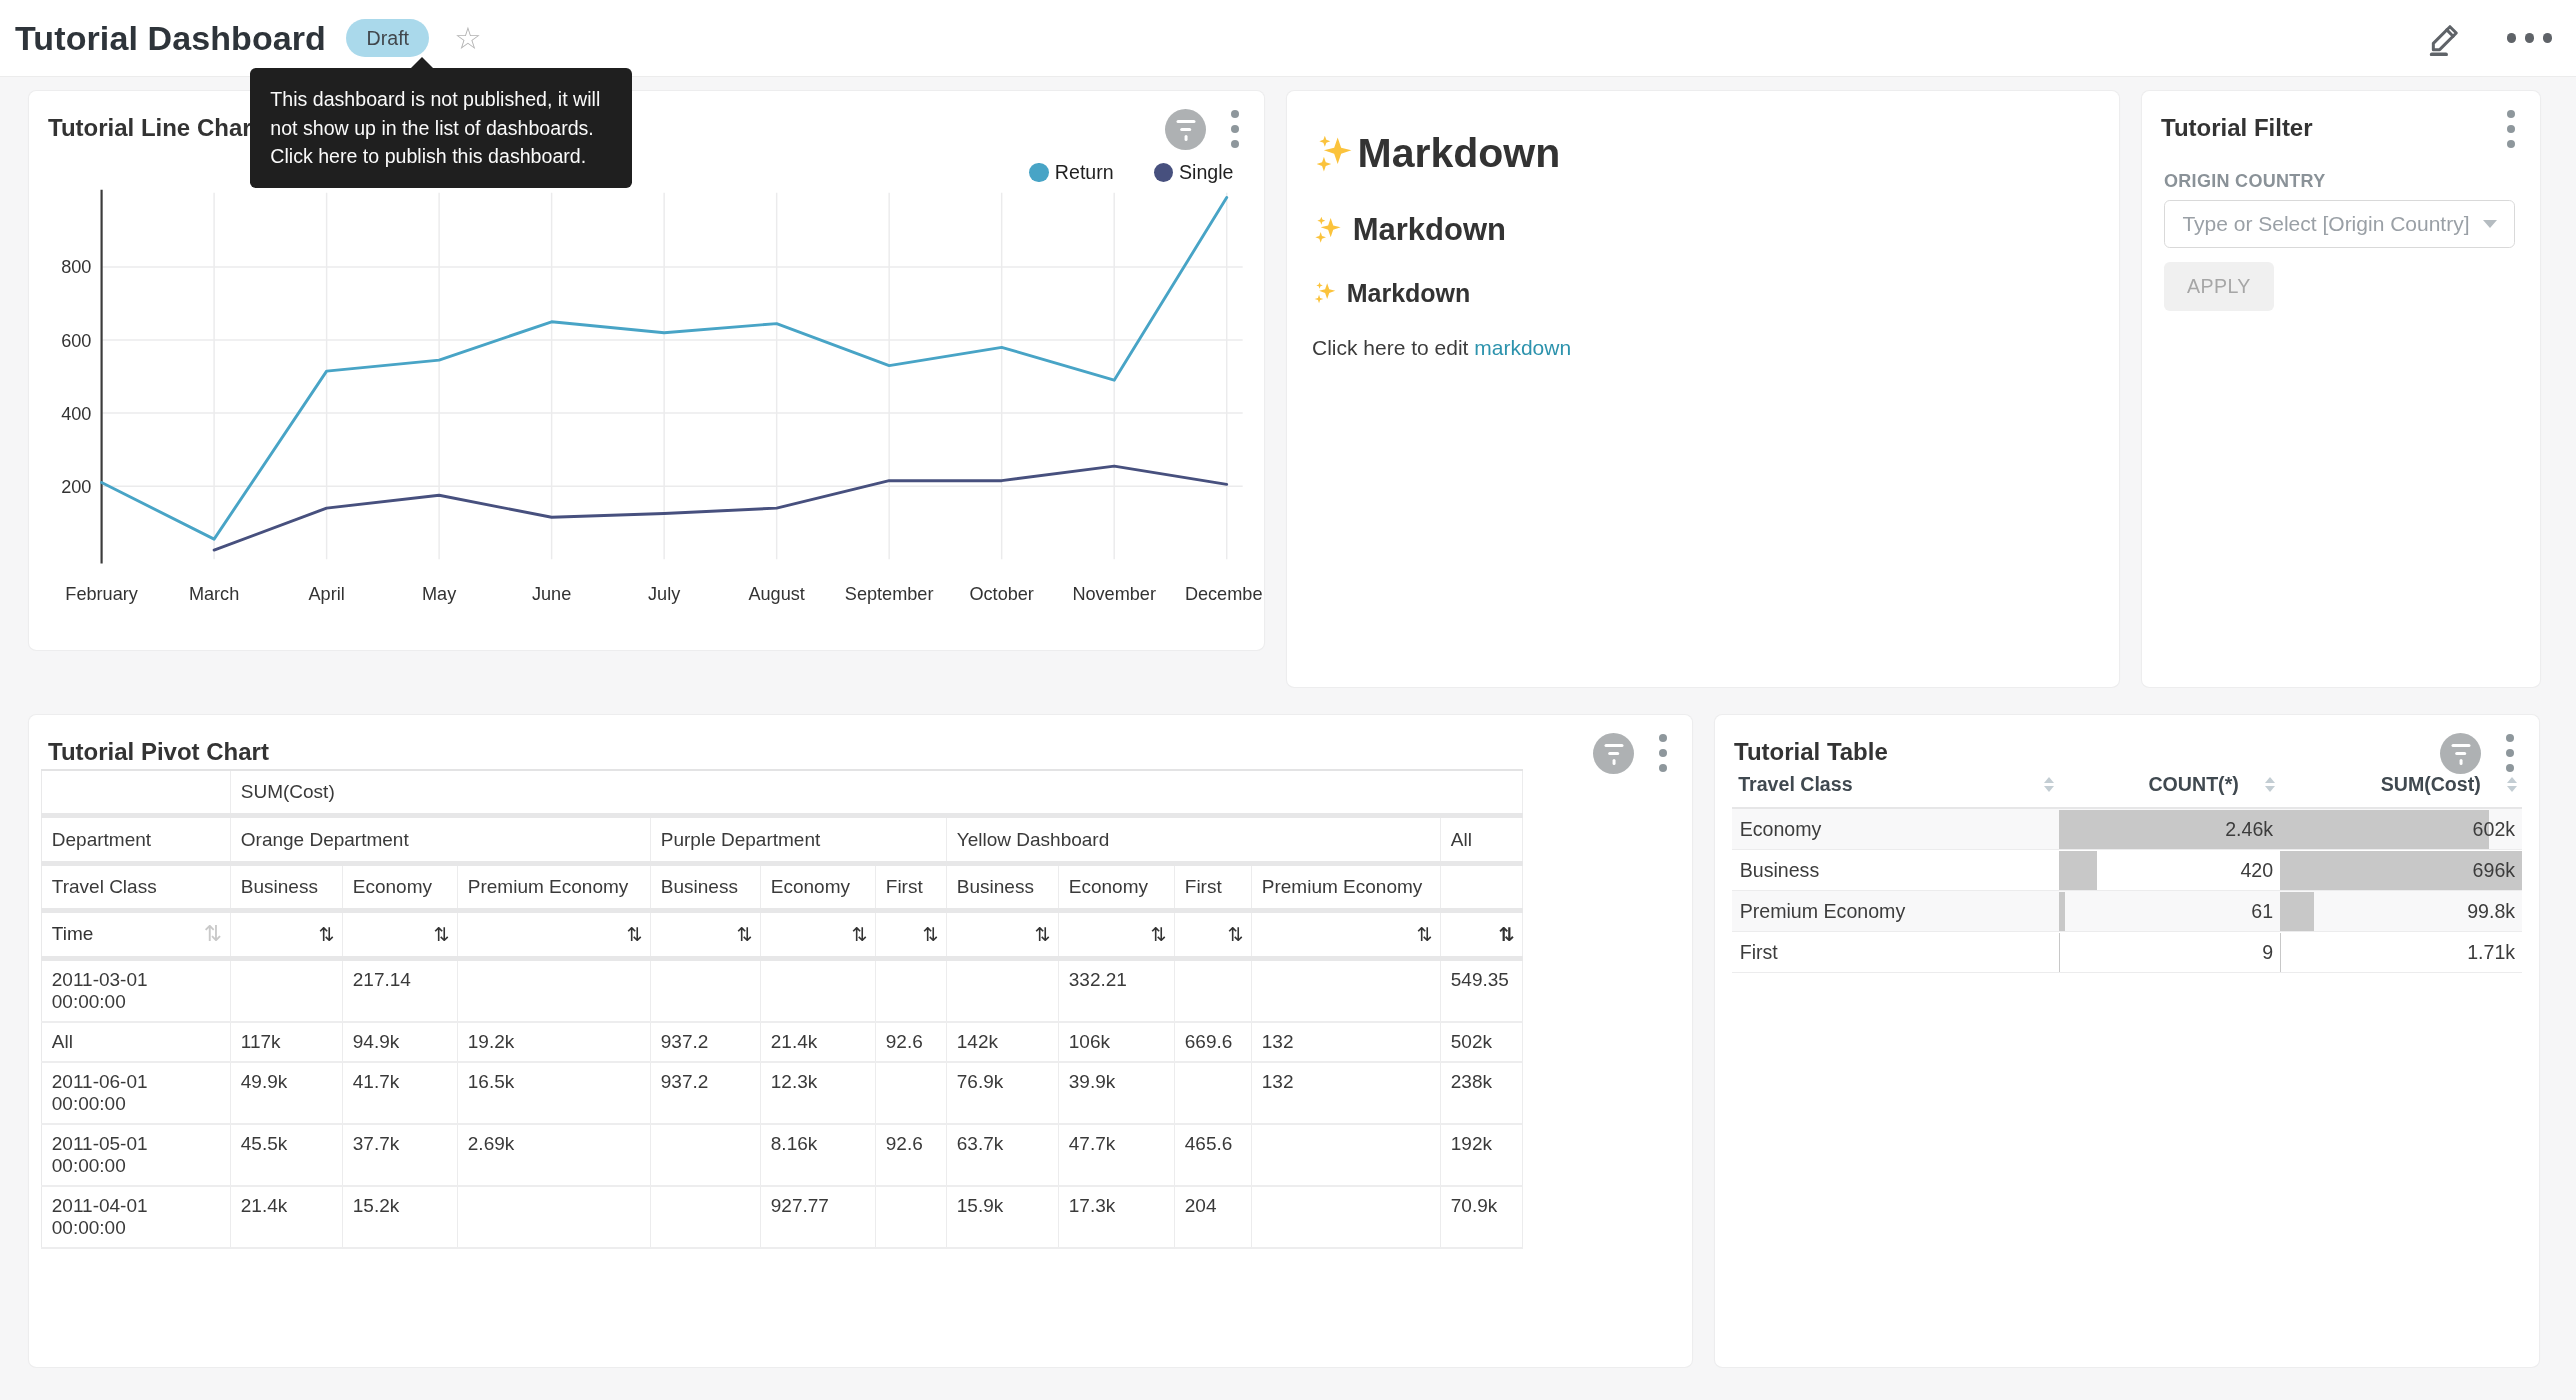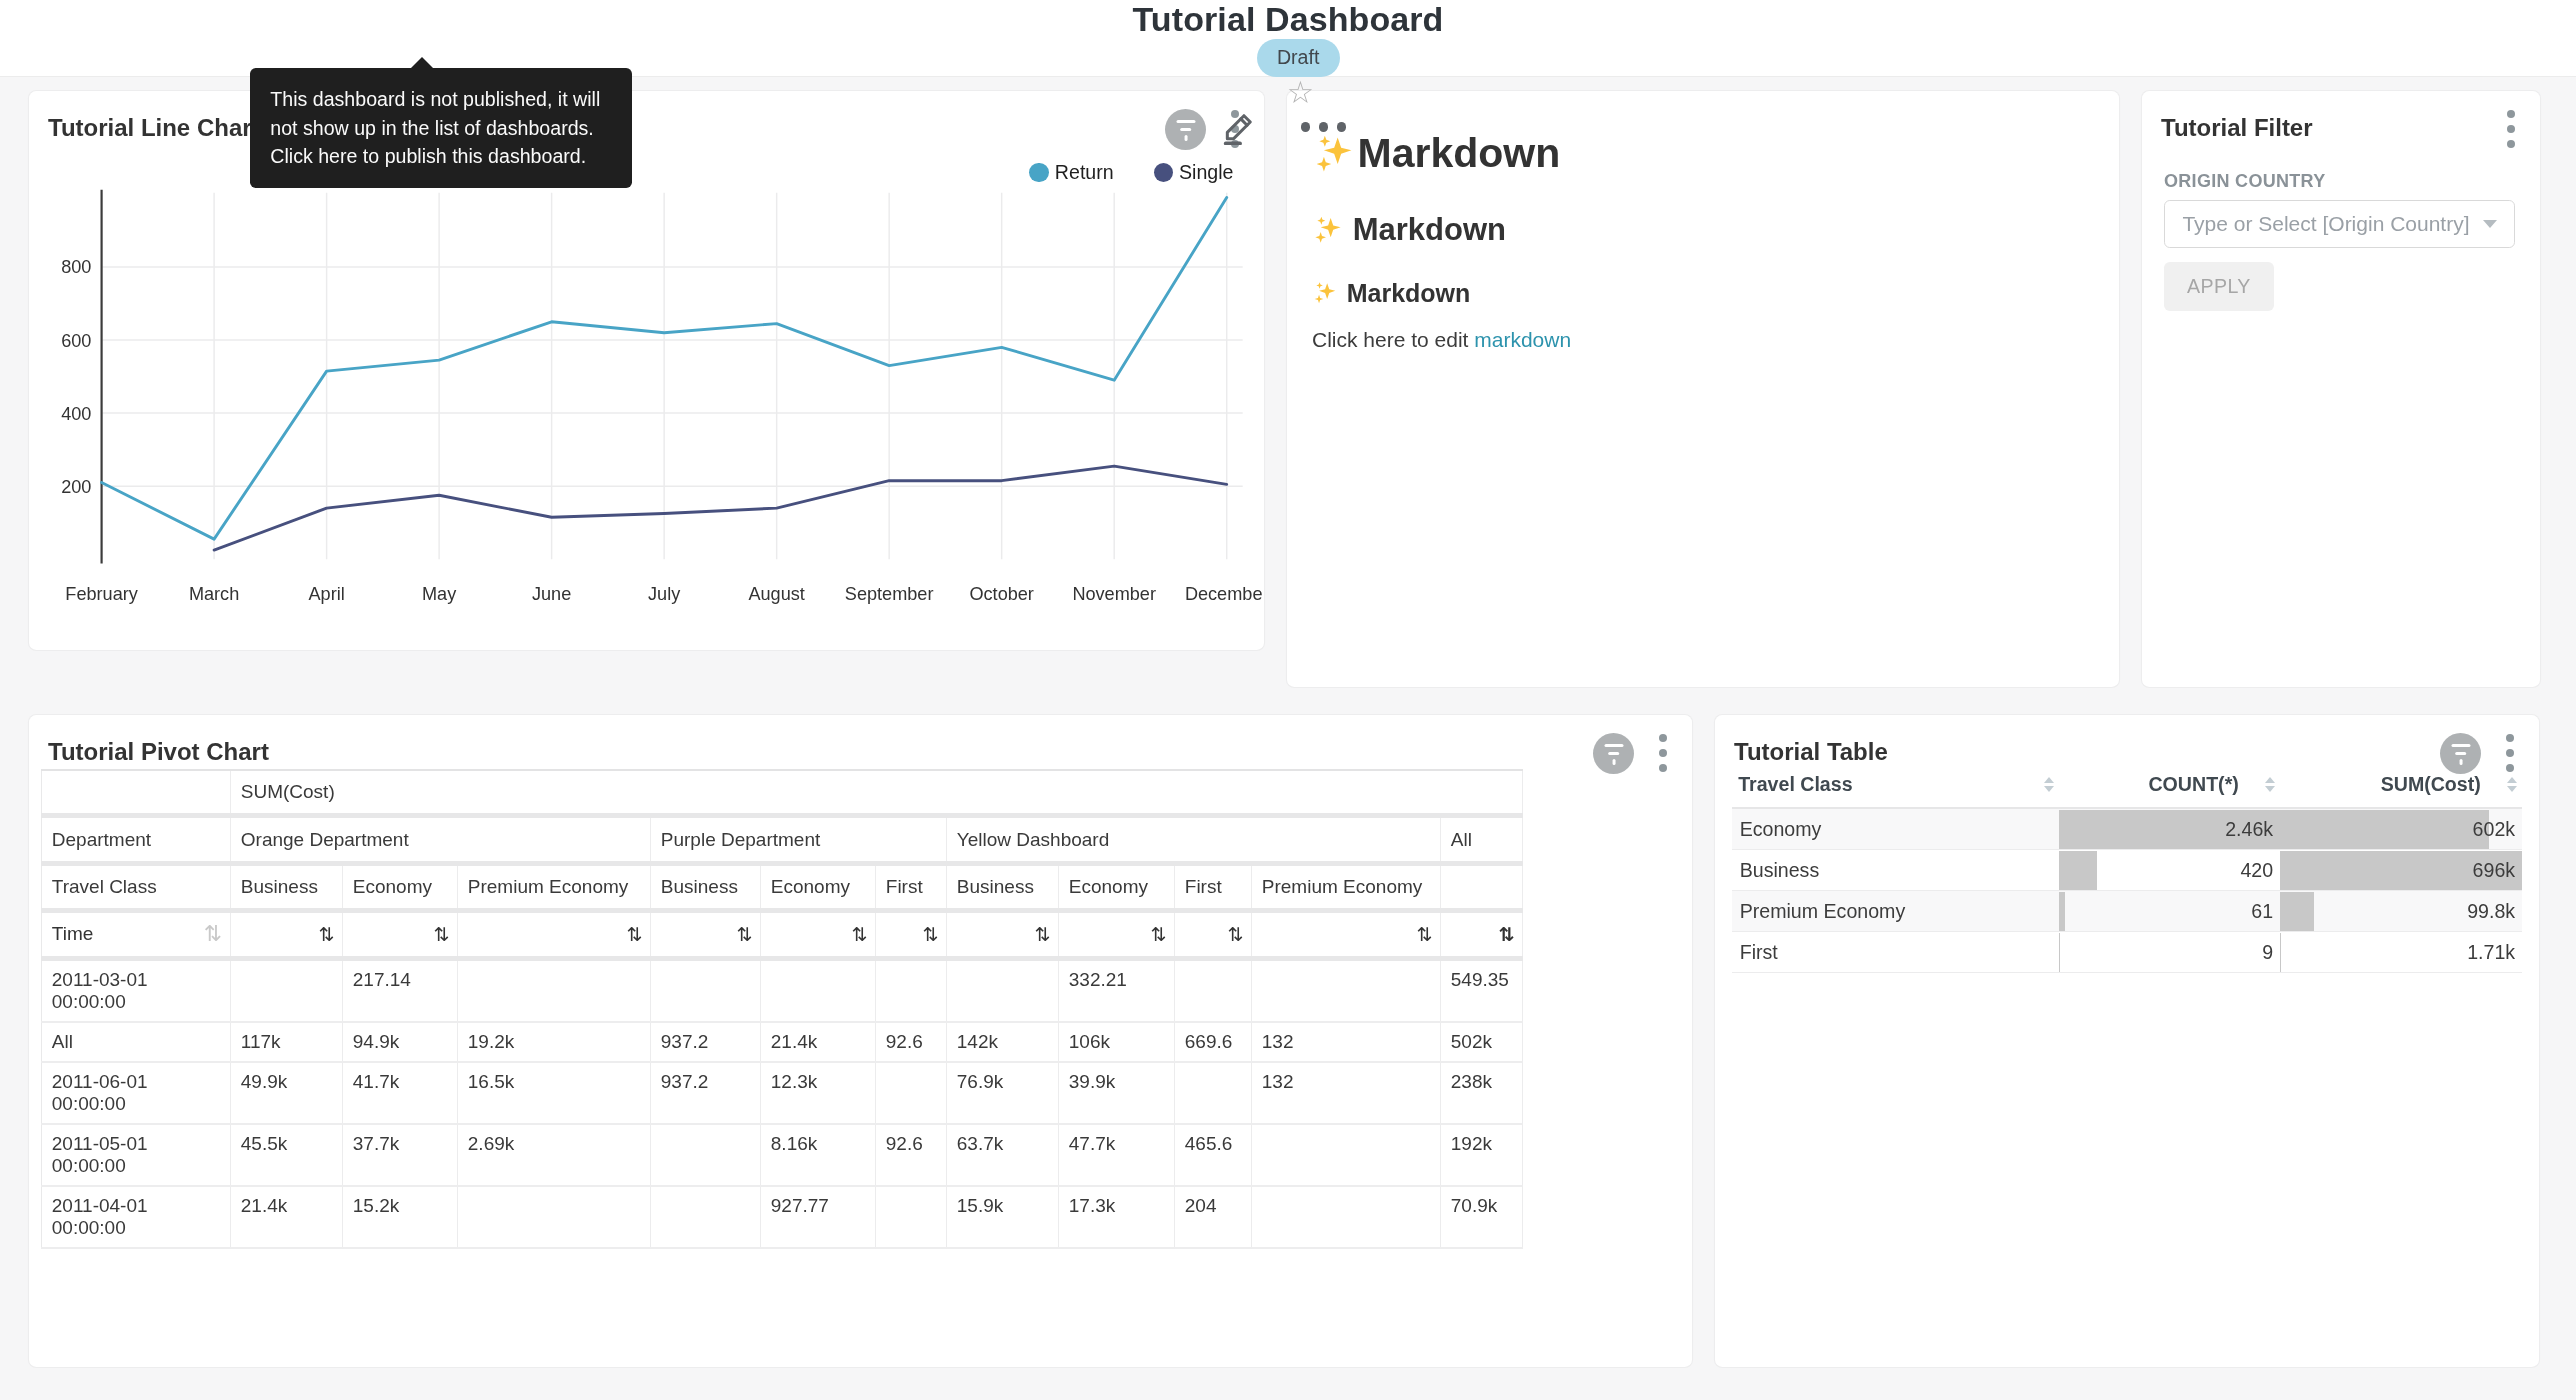--- a/index.html
+++ b/index.html
@@ -6,21 +6,21 @@
   body{
     width:2576px;height:1400px;position:relative;overflow:hidden;
     background:#f6f6f7;color:#333;
     font-family:"Liberation Sans","DejaVu Sans",sans-serif;
     -webkit-font-smoothing:antialiased;
   }
   
   .appheader{
     position:absolute;top:0;left:0;right:0;height:77px;background:#fff;
     border-bottom:1.5px solid #ececec;display:flex;align-items:center;
-    padding:0 24px;box-sizing:border-box;z-index:20;flex-direction:column;
+    padding:0 15px;box-sizing:border-box;z-index:20;
   }
   .dash-title{font-size:34px;font-weight:600;color:#2e343a;letter-spacing:0.1px}
   .draft-badge{
     margin-left:20.3px;border-radius:32px;padding:7.3px 20.3px;
     font-size:19.6px;color:#41474c;cursor:pointer;
   }
   .fav-star{margin-left:25px;font-size:30.5px;color:#b3b3b3;line-height:1;cursor:pointer}
   .spacer{flex:1}
   .hd-ic{display:flex;align-items:center;gap:42px;margin-right:8.7px}
   .ellipsis{display:flex;gap:8.7px;cursor:pointer}
@@ -59,21 +59,21 @@
   
   .legend{position:absolute;top:70px;right:30.5px;display:flex;gap:40px;font-size:19.6px;color:#1f1f1f;z-index:2}
   .legend-item{display:flex;align-items:center;cursor:pointer}
   .legend-item .dot{width:19.6px;height:19.6px;border-radius:50%;margin-right:5.8px}
   .chart-svg{position:absolute;left:0;top:0;overflow:hidden}
   
   .md-body{position:absolute;left:25px;top:0;right:22px}
   .md-h1{margin:39px 0 0;font-size:41px;font-weight:700;color:#333;display:flex;align-items:center;gap:1.5px}
   .md-h2{margin:35px 0 0;font-size:31px;font-weight:700;color:#333;display:flex;align-items:center;gap:8.7px}
   .md-h3{margin:30.5px 0 0;font-size:25px;font-weight:700;color:#333;display:flex;align-items:center;gap:8.7px}
-  .md-p{margin:20px 0 0;font-size:21px;color:#3c3c3c}
+  .md-p{margin:28px 0 0;font-size:21px;color:#3c3c3c}
   .md-p a{text-decoration:none;cursor:pointer}
   .spark{flex:0 0 auto}
   
   .f-label{position:absolute;top:80px;left:22px;font-size:18px;font-weight:600;color:#8a9298;letter-spacing:0.3px}
   .f-select{
     position:absolute;top:109px;left:22px;right:25px;height:48px;border:1.5px solid #d9d9d9;border-radius:5.8px;
     display:flex;align-items:center;padding:0 17.4px;box-sizing:border-box;font-size:21px;color:#9aa0a6;cursor:pointer;
   }
   .f-select .caret{
     margin-left:auto;width:0;height:0;

